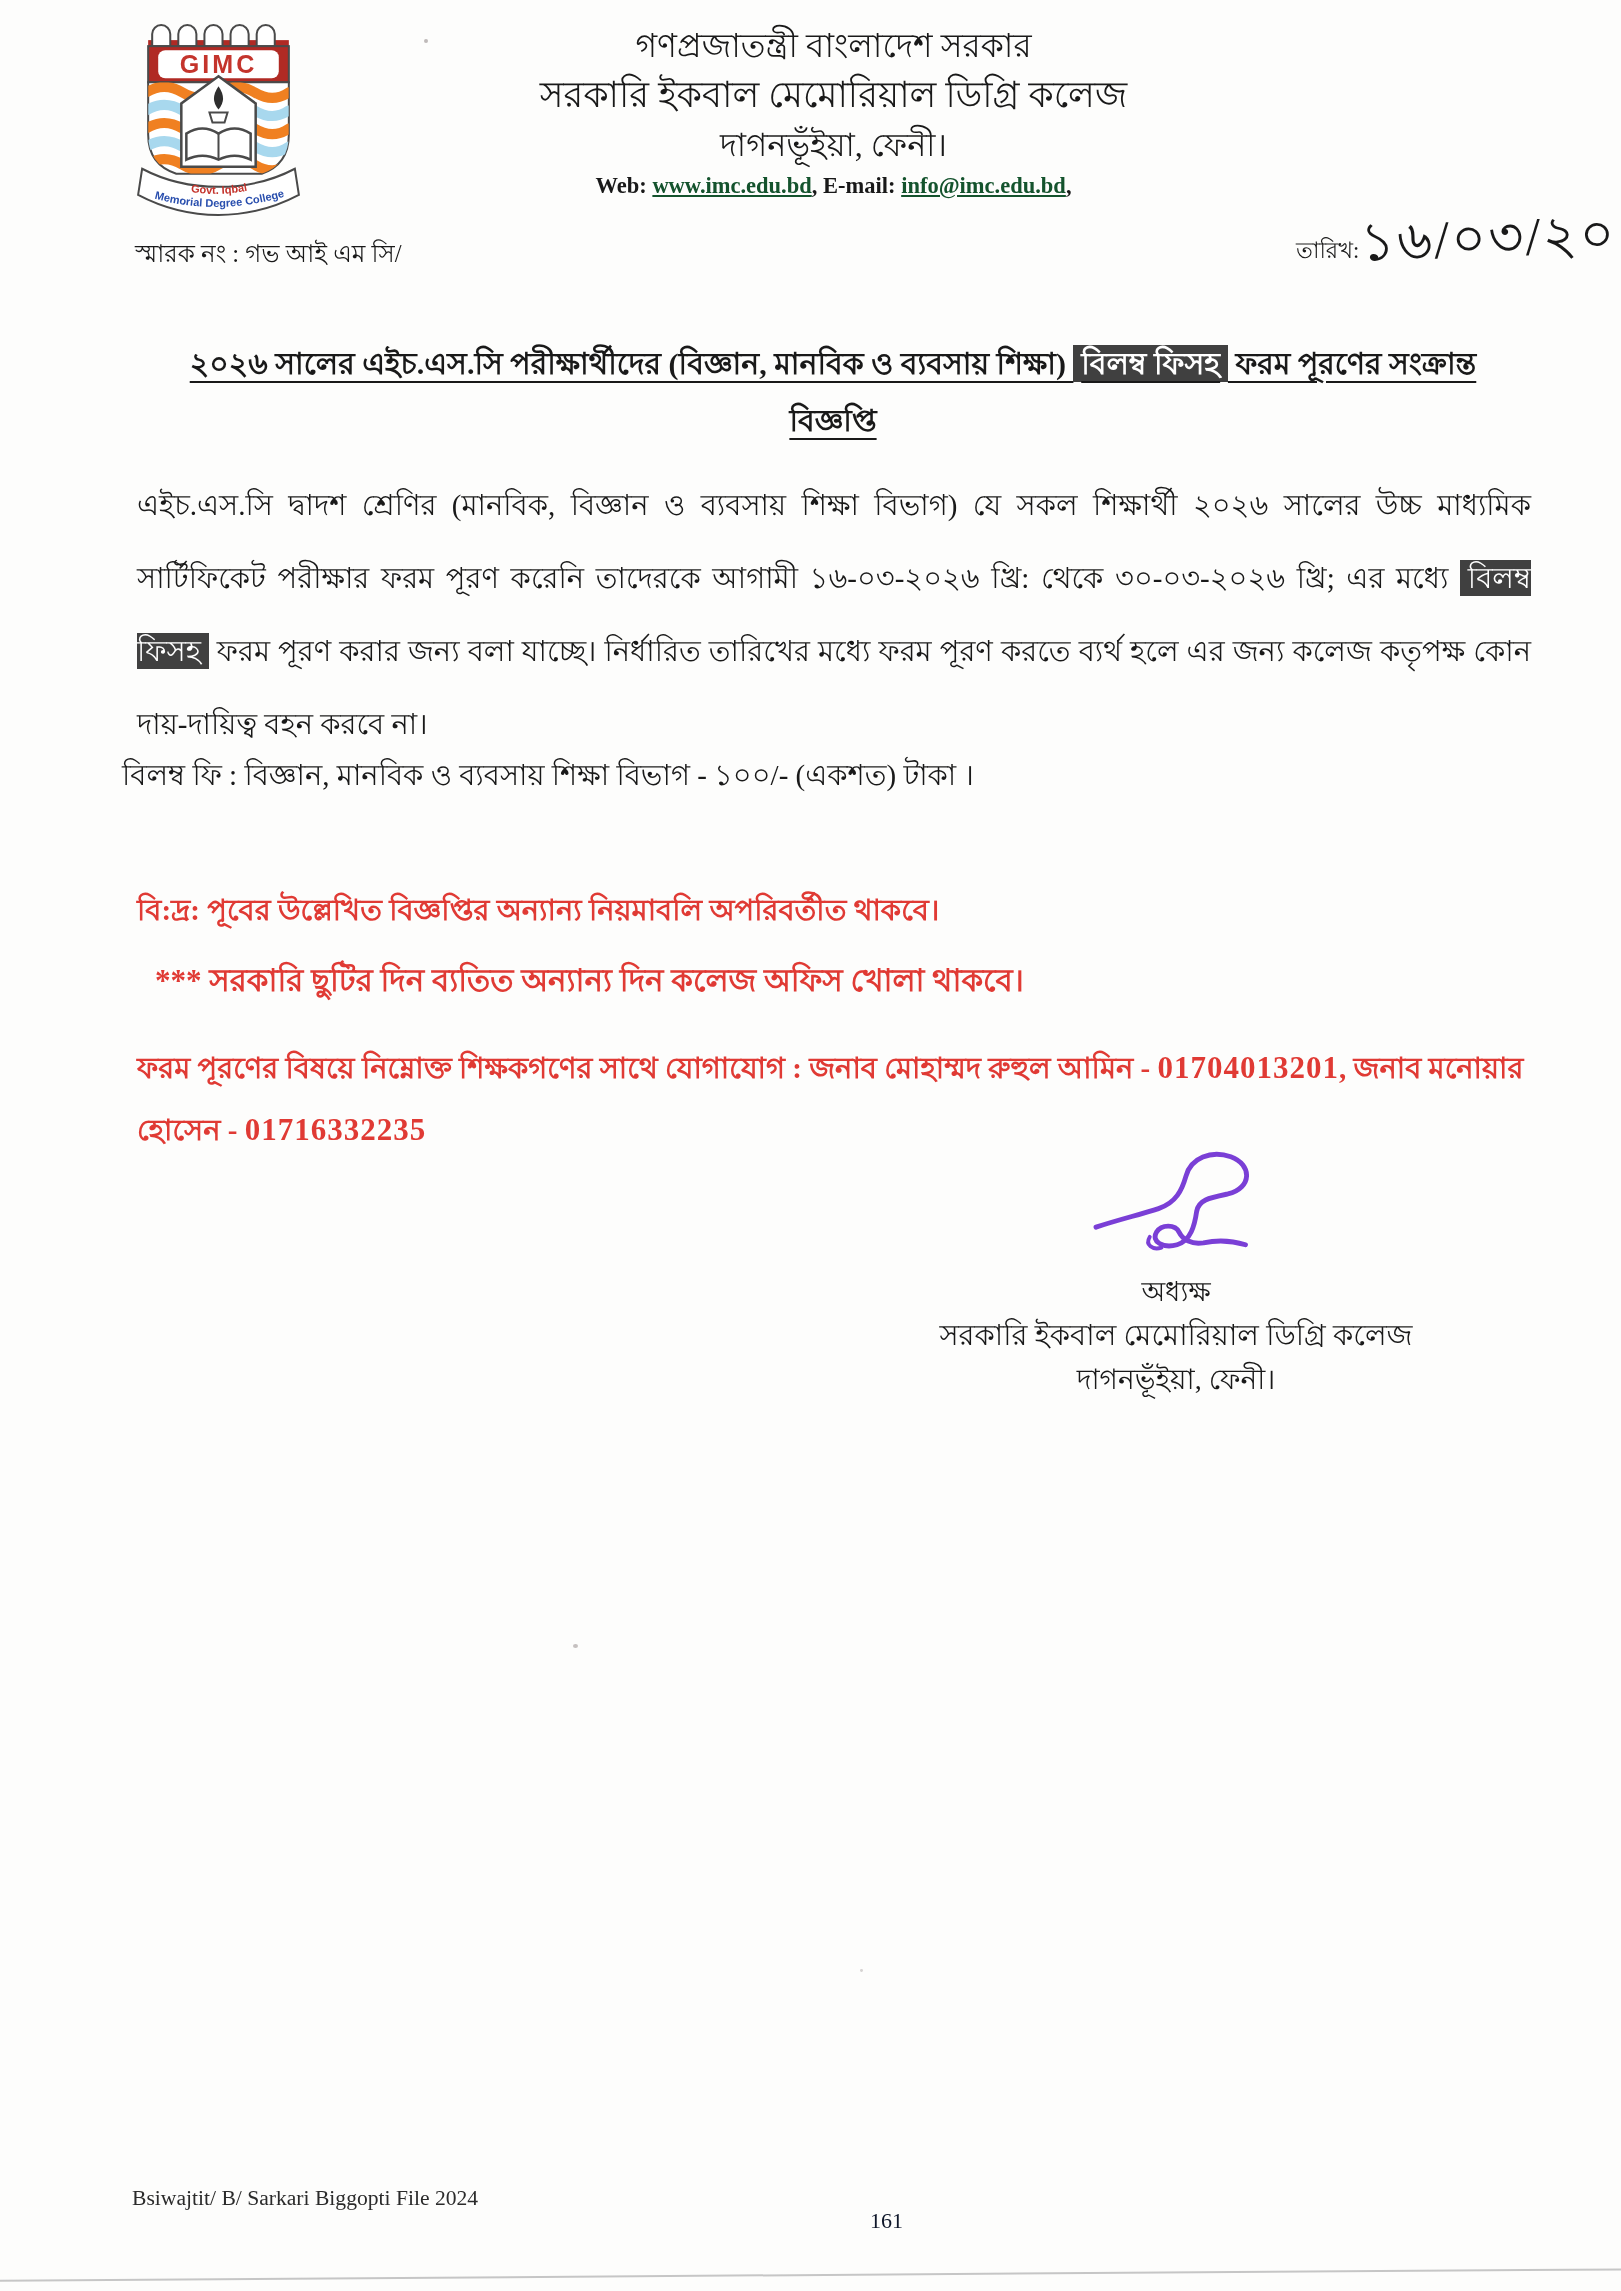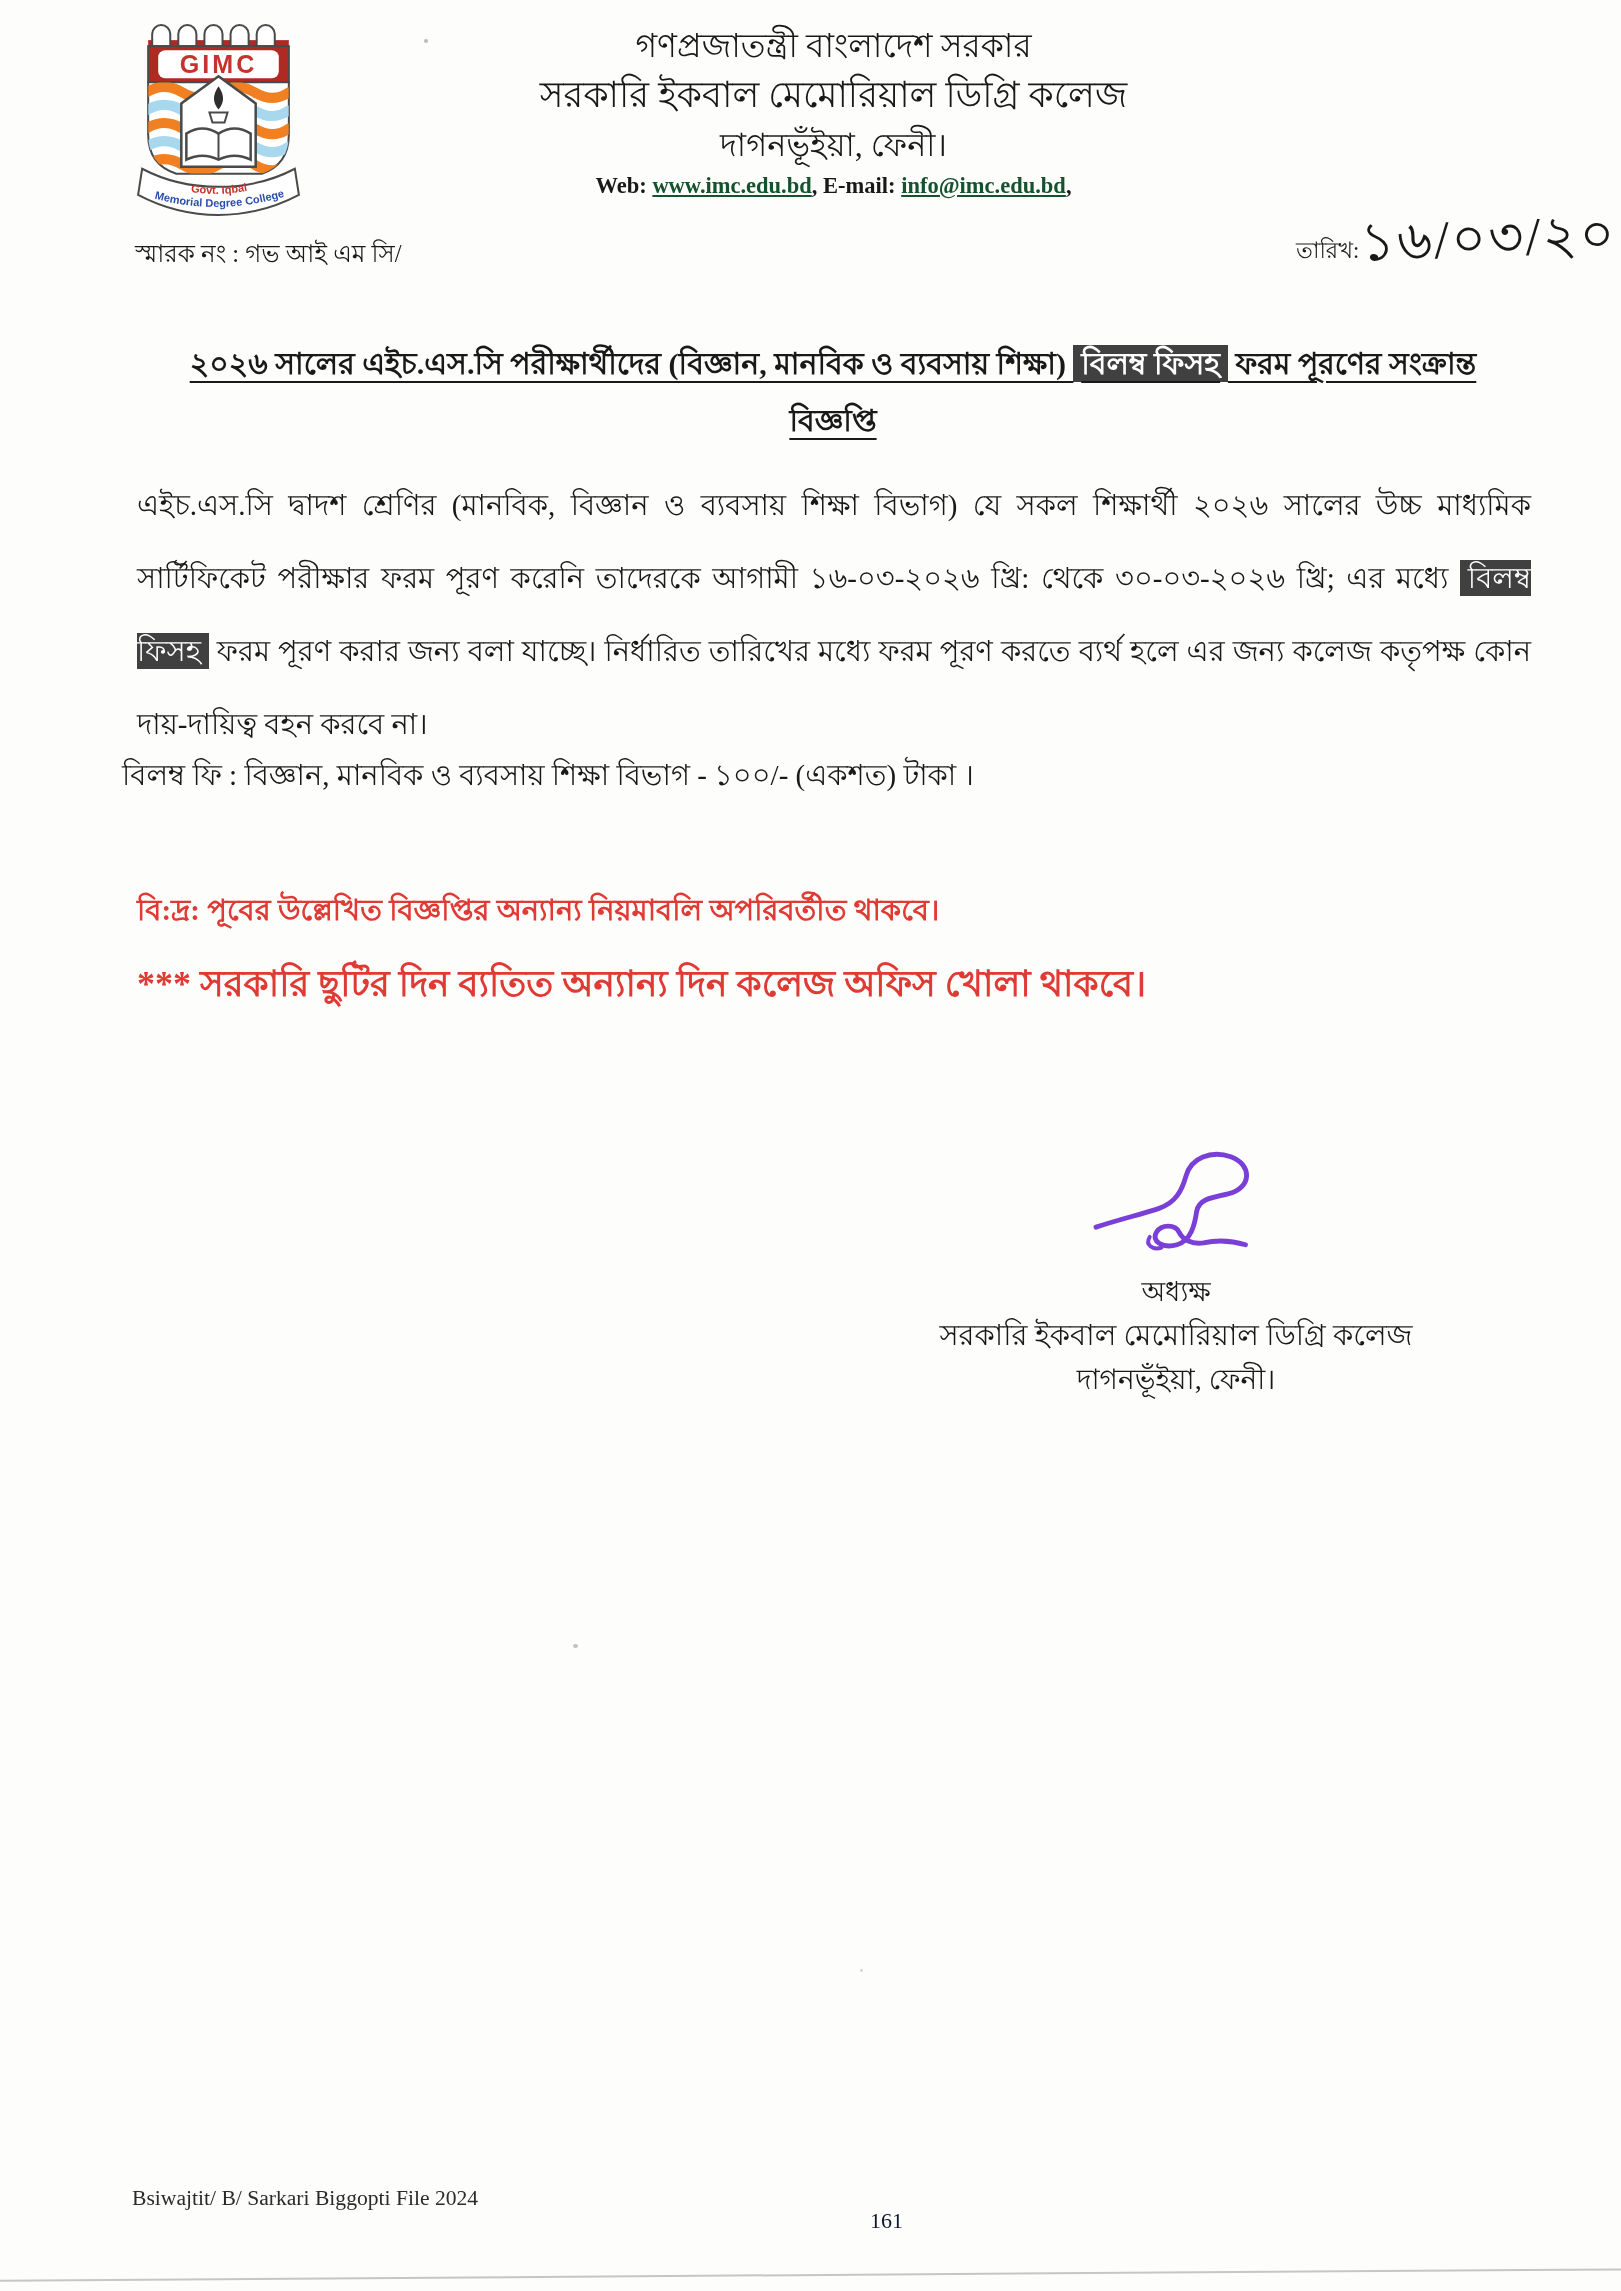--- a/index.html
+++ b/index.html
@@ -37,21 +37,21 @@
   .hl { background:#404040; color:#ffffff; padding:2px 7.8px; }
   
   .body-para {
     position:absolute; left:137px; top:469px; width:1394px;
     font-size:29px; line-height:73px; text-align:justify;
   }
   .fee-line { position:absolute; left:122px; top:751px; width:1394px; font-size:29px; line-height:49px; }
   
   .red { color:#e03a34; font-weight:bold;text-align:center; }
   .note1 { position:absolute; left:137px; top:887px; font-size:29px; }
-  .note2 { position:absolute; left:137px; top:956px; font-size:36px; }
+  .note2 { position:absolute; left:155px; top:956px; font-size:31px; }
   .contact { position:absolute; left:137px; top:1037px; width:1407px; font-size:29px; line-height:61px; text-align:left; }
   .phone { font-family:"Liberation Serif",serif; font-weight:bold; font-size:31px; letter-spacing:1px; }
   
   .sig-svg { position:absolute; left:1088px; top:1149px; width:186px; height:127px; }
   .sig-block { position:absolute; left:921px; top:1272px; width:510px; text-align:center; }
   .sig-designation { font-size:27.4px; line-height:41px; }
   .sig-org { font-size:29px; line-height:45px; }
   .sig-loc { font-size:28px; line-height:43px; }
   
   .footer-left { position:absolute; left:132px; top:2186px; font-size:21.6px; color:#2b2b2b; }
@@ -140,20 +140,23 @@
 
   <div class="body-para">
     <span>এইচ.এস.সি  দ্বাদশ শ্রেণির (মানবিক, বিজ্ঞান ও ব্যবসায় শিক্ষা বিভাগ) যে সকল শিক্ষার্থী ২০২৬ সালের উচ্চ মাধ্যমিক সার্টিফিকেট পরীক্ষার ফরম পূরণ করেনি তাদেরকে আগামী ১৬-০৩-২০২৬ খ্রি: থেকে ৩০-০৩-২০২৬ খ্রি; এর মধ্যে </span><span class="hl">বিলম্ব ফিসহ</span><span> ফরম পূরণ করার জন্য বলা যাচ্ছে। নির্ধারিত তারিখের মধ্যে ফরম পূরণ করতে ব্যর্থ হলে এর জন্য কলেজ কতৃপক্ষ কোন দায়-দায়িত্ব বহন করবে না।</span>
   </div>
 
   <div class="fee-line">বিলম্ব ফি : বিজ্ঞান, মানবিক ও ব্যবসায় শিক্ষা বিভাগ - ১০০/- (একশত) টাকা  ।</div>
 
   <div class="note1 red">বি:দ্র: পূবের উল্লেখিত বিজ্ঞপ্তির অন্যান্য নিয়মাবলি অপরিবর্তীত থাকবে।</div>
   <div class="note2 red">*** সরকারি ছুটির দিন ব্যতিত অন্যান্য দিন কলেজ অফিস খোলা থাকবে।</div>
 
+  <div class="contact red">
+    <span>ফরম পূরণের বিষয়ে নিম্নোক্ত শিক্ষকগণের সাথে যোগাযোগ : জনাব মোহাম্মদ রুহুল আমিন - </span><span class="phone">01704013201</span><span>, জনাব মনোয়ার হোসেন - </span><span class="phone">01716332235</span>
+  </div>
 
   <svg class="sig-svg" viewBox="0 0 190 130">
     <path d="M8,80 C32,72 54,67 72,61 C90,55 96,42 100,28 C105,9 126,1 146,8 C168,16 168,40 143,46 C124,50 113,52 111,64 C109,78 105,94 91,98 C77,102 64,95 70,85 C75,77 89,77 93,85 C97,93 106,98 118,96 C132,93 148,94 161,98" fill="none" stroke="#7a3fd6" stroke-width="5" stroke-linecap="round" stroke-linejoin="round"></path>
     <path d="M63,90 C58,98 66,104 75,101" fill="none" stroke="#7a3fd6" stroke-width="4" stroke-linecap="round"></path>
   </svg>
   <div class="sig-block">
     <div class="sig-designation">অধ্যক্ষ</div>
     <div class="sig-org">সরকারি ইকবাল মেমোরিয়াল ডিগ্রি কলেজ</div>
     <div class="sig-loc">দাগনভূঁইয়া, ফেনী।</div>
   </div>

